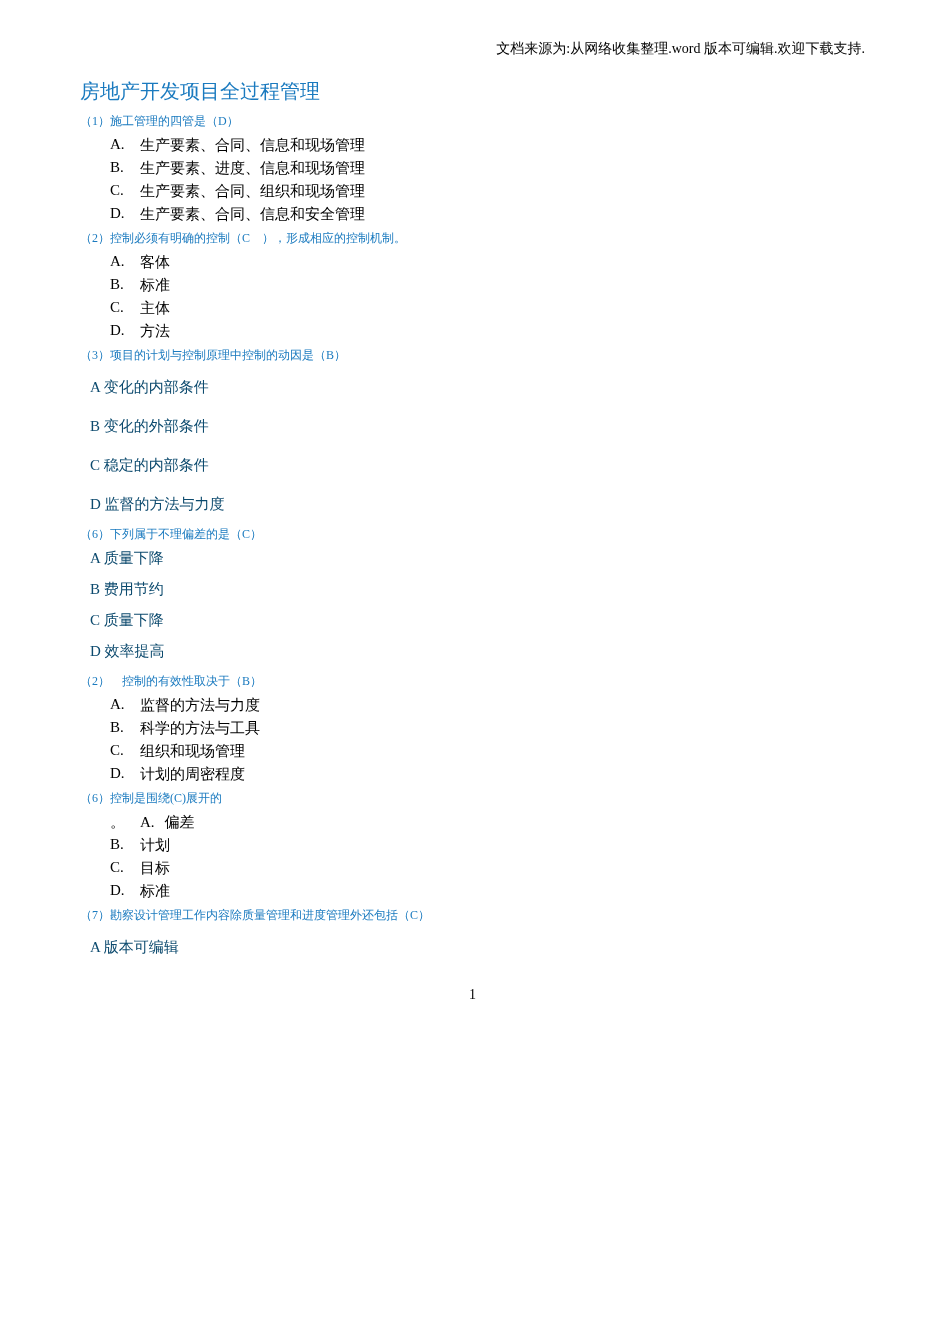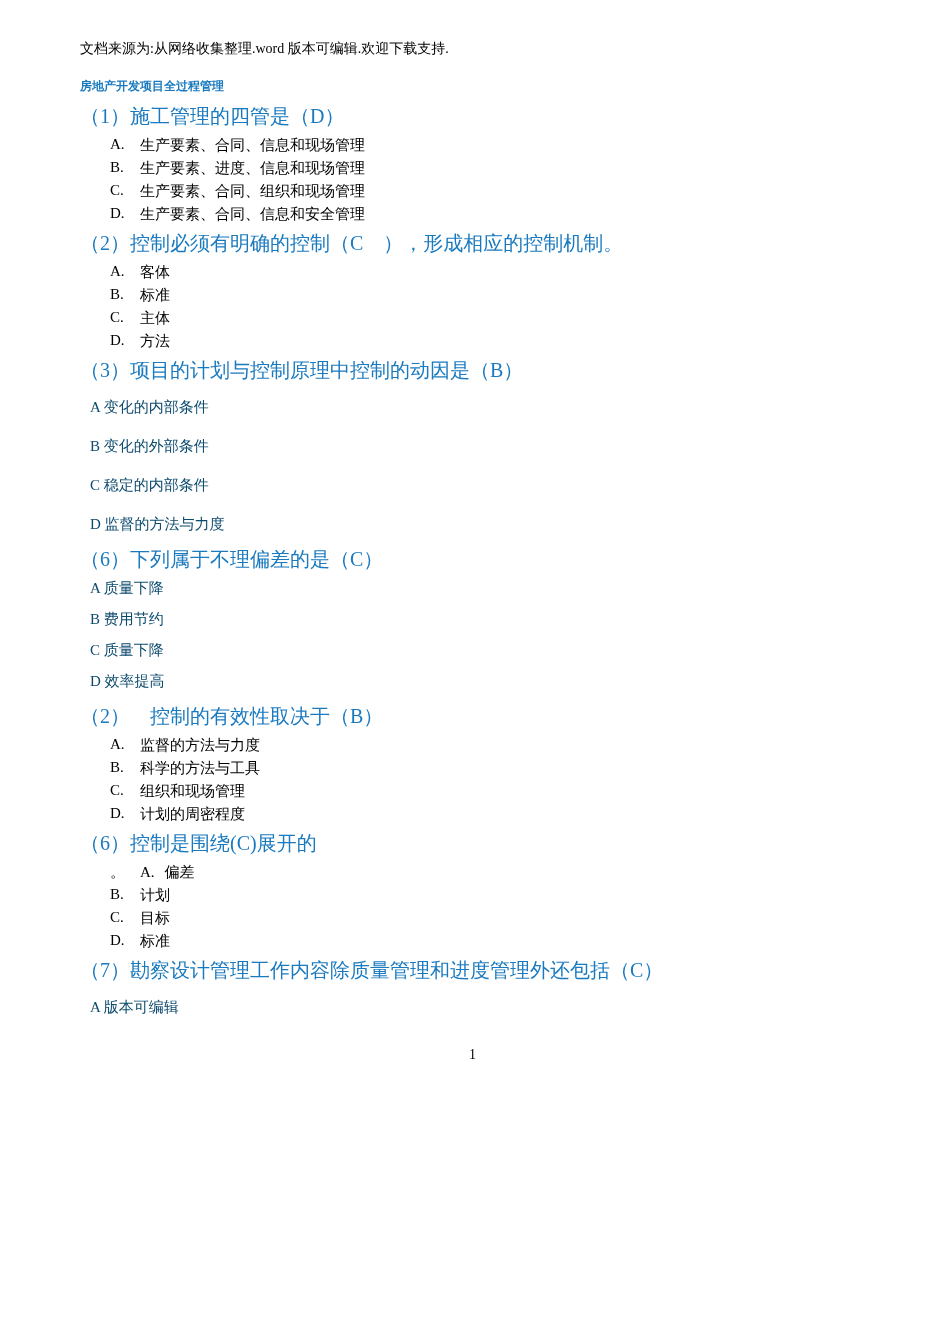--- a/index.html
+++ b/index.html
@@ -10,34 +10,34 @@
     body {
       background: #ffffff;
       font-family: "SimSun", "宋体", serif;
       font-size: 15px;
       color: #000000;
       width: 945px;
       min-height: 1337px;
       padding: 40px 80px;
     }
     .header-note {
-      text-align: left;
+      text-align: right;
       font-size: 14px;
       color: #000000;
       margin-bottom: 20px;
     }
     .title {
       color: #1a7abf;
-      font-size: 12px;
-      font-weight: bold;
+      font-size: 20px;
+      font-weight: normal;
       margin-bottom: 8px;
     }
     .question {
       color: #1a7abf;
-      font-size: 20px;
+      font-size: 12px;
       margin-bottom: 6px;
       margin-top: 6px;
     }
     .option {
       color: #000000;
       font-size: 15px;
       margin-left: 30px;
       margin-bottom: 4px;
       display: flex;
       gap: 10px;

